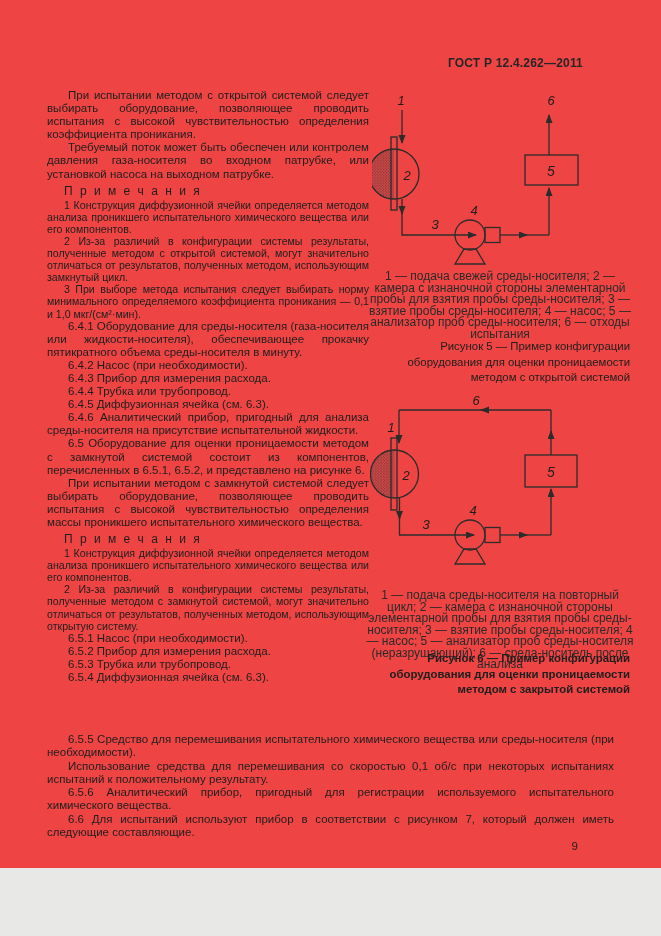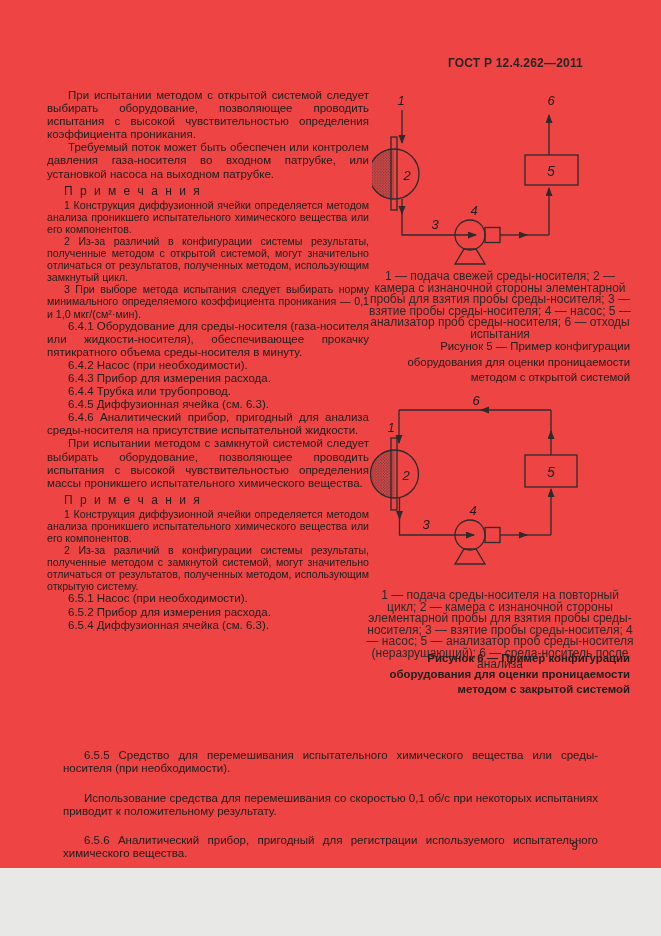--- a/index.html
+++ b/index.html
@@ -28,21 +28,21 @@
   .note-heading{
     font-size:12px;line-height:12px;text-indent:17px;
     letter-spacing:2px;margin-top:4px !important;margin-bottom:2px !important;
   }
   .note-p{
     font-size:10.6px;line-height:12.1px;text-align:justify;text-indent:17px;
   }
   .full-section{
     position:absolute;left:47px;top:733px;width:567px;
   }
-  .full-section p{margin:16px;font-size:11.5px;line-height:13.3px;text-align:justify;text-indent:21px;}
+  .full-section p{margin:0;font-size:11.5px;line-height:13.3px;text-align:justify;text-indent:21px;}
   .page-num{
     position:absolute;left:47px;top:840px;width:531px;
     text-align:right;font-size:11.5px;
   }
   .fig-svg{position:absolute;}
   #fig5-svg{left:372px;top:88px;}
   #fig6-svg{left:370px;top:393px;}
   .fig-legend{
     position:absolute;text-align:center;
     font-size:12px;line-height:11.5px;color:#2a2a2a;
@@ -72,26 +72,28 @@
     <p class="note-heading">П р и м е ч а н и я</p>
     <p class="note-p">1 Конструкция диффузионной ячейки определяется методом анализа проникшего испытательного химического вещества или его компонентов.</p>
     <p class="note-p">2 Из-за различий в конфигурации системы результаты, полученные методом с открытой системой, могут значительно отличаться от результатов, полученных методом, использующим замкнутый цикл.</p>
     <p class="note-p">3 При выборе метода испытания следует выбирать норму минимального определяемого коэффициента проникания — 0,1 и 1,0 мкг/(см²·мин).</p>
     <p class="body-p">6.4.1 Оборудование для среды-носителя (газа-носителя или жидкости-носителя), обеспечивающее прокачку пятикратного объема среды-носителя в минуту.</p>
     <p class="body-p">6.4.2 Насос (при необходимости).</p>
     <p class="body-p">6.4.3 Прибор для измерения расхода.</p>
     <p class="body-p">6.4.4 Трубка или трубопровод.</p>
     <p class="body-p">6.4.5 Диффузионная ячейка (см. 6.3).</p>
     <p class="body-p">6.4.6 Аналитический прибор, пригодный для анализа среды-носителя на присутствие испытательной жидкости.</p>
+    <p class="body-p">6.5 Оборудование для оценки проницаемости методом с замкнутой системой состоит из компонентов, перечисленных в 6.5.1, 6.5.2, и представлено на рисунке 6.</p>
     <p class="body-p">При испытании методом с замкнутой системой следует выбирать оборудование, позволяющее проводить испытания с высокой чувствительностью определения массы проникшего испытательного химического вещества.</p>
     <p class="note-heading">П р и м е ч а н и я</p>
     <p class="note-p">1 Конструкция диффузионной ячейки определяется методом анализа проникшего испытательного химического вещества или его компонентов.</p>
     <p class="note-p">2 Из-за различий в конфигурации системы результаты, полученные методом с замкнутой системой, могут значительно отличаться от результатов, полученных методом, использующим открытую систему.</p>
     <p class="body-p">6.5.1 Насос (при необходимости).</p>
     <p class="body-p">6.5.2 Прибор для измерения расхода.</p>
+    <p class="body-p">6.5.3 Трубка или трубопровод.</p>
     <p class="body-p">6.5.4 Диффузионная ячейка (см. 6.3).</p>
   </div>
 
   <svg id="fig5-svg" class="fig-svg" width="258" height="184" viewBox="0 0 258 184">
     <defs>
       <marker id="ah5" markerUnits="userSpaceOnUse" markerWidth="10" markerHeight="8" refX="8" refY="3.5" orient="auto">
         <path d="M0,0 L9,3.5 L0,7 Z" fill="#2c2c2c"></path>
       </marker>
       <pattern id="dots5" patternUnits="userSpaceOnUse" width="2.8" height="2.8">
         <circle cx="0.7" cy="0.7" r="0.62" fill="#3d3d3d"></circle>
@@ -178,20 +180,20 @@
       <line class="ln" x1="181" y1="62" x2="181" y2="38" marker-end="url(#ah6)"></line>
       <line class="ln" x1="181" y1="40" x2="181" y2="17"></line>
     </g>
   </svg>
 
   <div id="fig6-legend" class="fig-legend">1 — подача среды-носителя на повторный цикл; 2 — камера с изнаночной стороны элементарной пробы для взятия пробы среды-носителя; 3 — взятие пробы среды-носителя; 4 — насос; 5 — анализатор проб среды-носителя (неразрушающий); 6 — среда-носитель после анализа</div>
   <div id="fig6-caption" class="fig-caption">Рисунок 6 — Пример конфигурации оборудования для оценки проницаемости методом с закрытой системой</div>
 
   <div class="full-section">
     <p>6.5.5 Средство для перемешивания испытательного химического вещества или среды-носителя (при необходимости).</p>
-    <p>Использование средства для перемешивания со скоростью 0,1 об/с при некоторых испытаниях приводит к положительному результату.</p>
+    <p>Использование средства для перемешивания со скоростью 0,1 об/с при некоторых испытаниях испытаний к положительному результату.</p>
     <p>6.5.6 Аналитический прибор, пригодный для регистрации используемого испытательного химического вещества.</p>
     <p>6.6 Для испытаний используют прибор в соответствии с рисунком 7, который должен иметь следующие составляющие.</p>
   </div>
 
   <div class="page-num">9</div>
 
 </div>
 
 </body></html>

